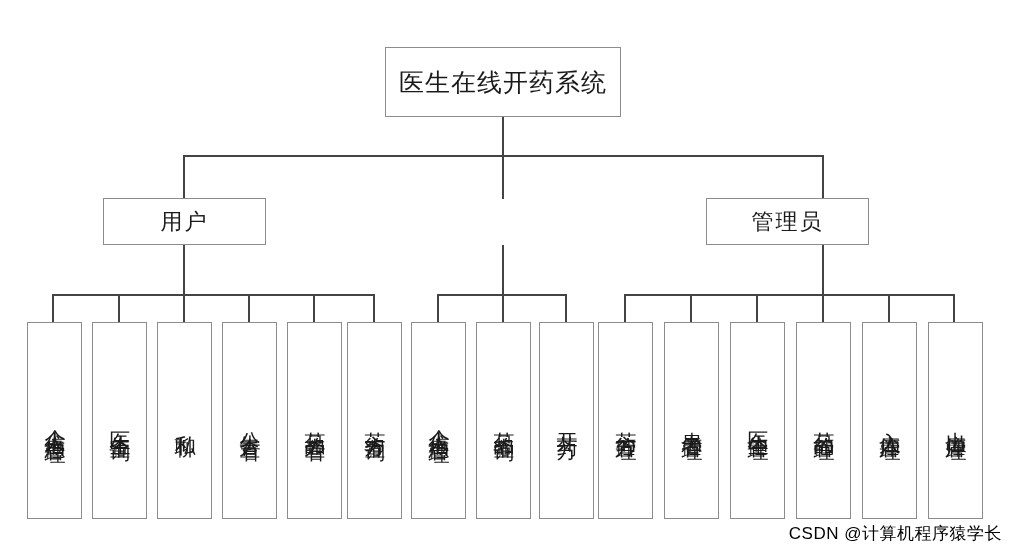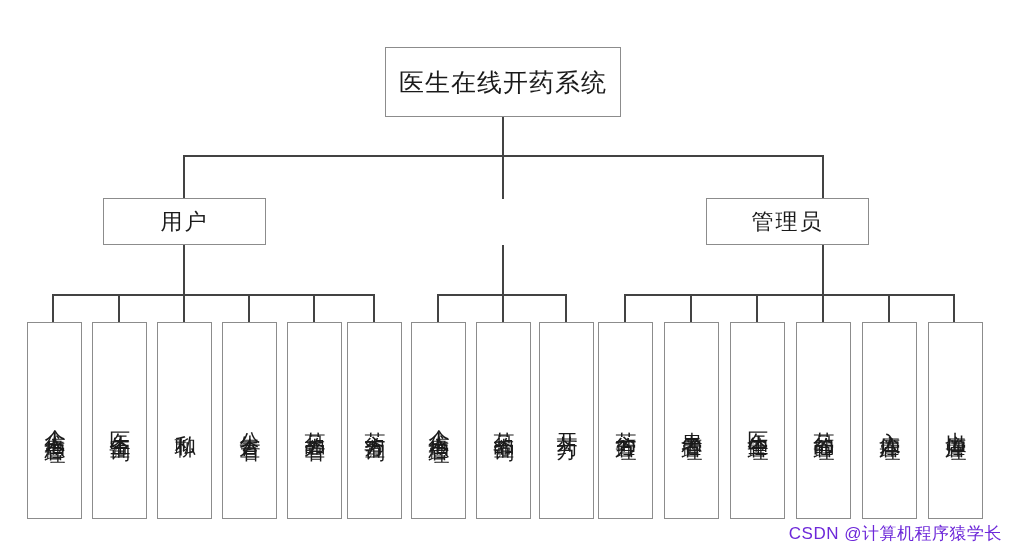--- a/index.html
+++ b/index.html
@@ -73,21 +73,21 @@
   .hln { height: 2px; }
   .vln { width: 2px; }
 
   
   #watermark {
     position: absolute;
     right: 10px;
     bottom: 6px;
     font-family: "Liberation Sans", sans-serif;
     font-size: 17px;
-    color: #6d28d9;
+    color: #000000;
     letter-spacing: 0.5px;
     z-index: 5;
     white-space: nowrap;
   }
 </style>
 </head>
 <body>
 
 <div id="canvas">
 

